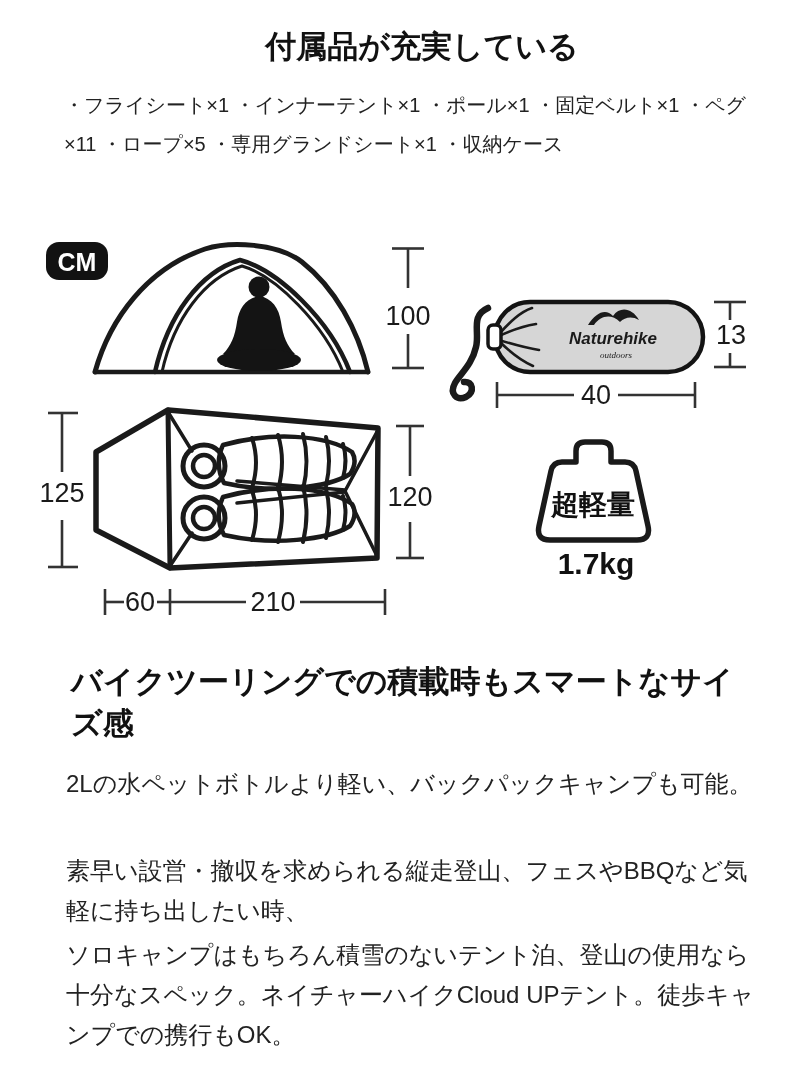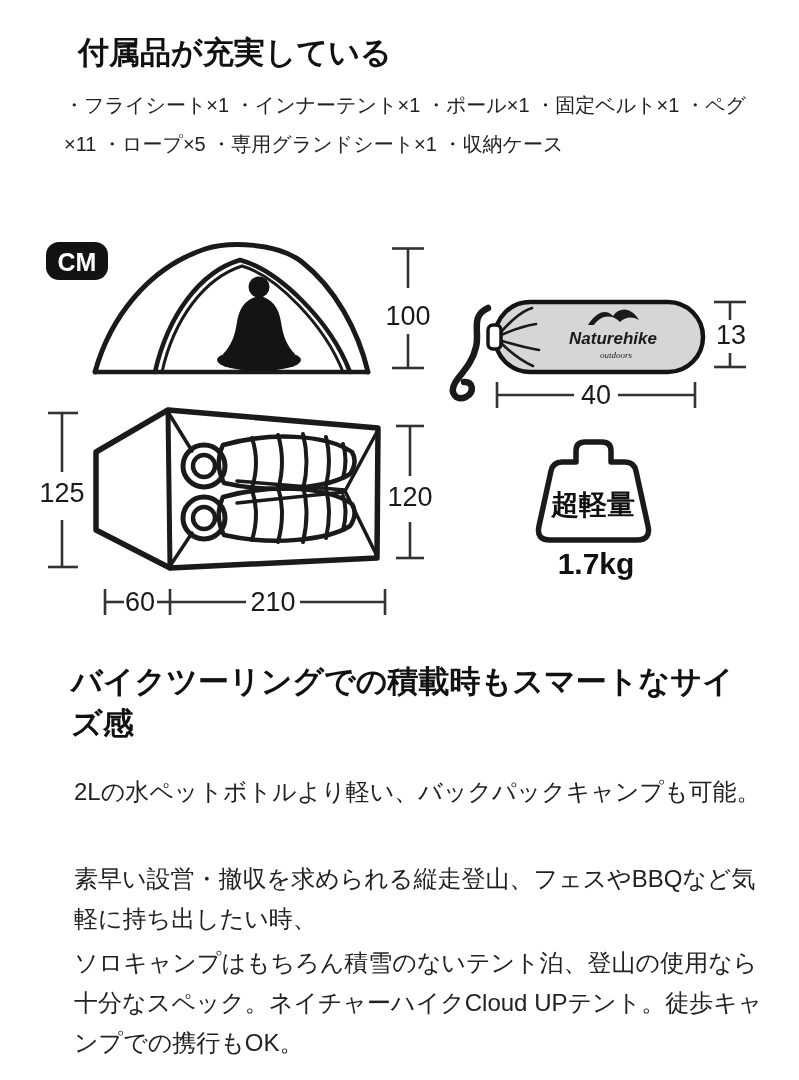--- a/index.html
+++ b/index.html
@@ -7,34 +7,34 @@
     position:relative;
     width:799px;height:1080px;
     background:#ffffff;
     overflow:hidden;
     font-family:"Liberation Sans","DejaVu Sans",sans-serif;
     color:#222222;
   }
   .h1{
     position:absolute;left:68px;top:22px;width:700px;
     font-size:31px;font-weight:700;color:#111111;
-    line-height:42px;margin:10px;
+    line-height:42px;margin:4px;text-align:center;
   }
   .accessories{
     position:absolute;left:64px;top:86px;width:684px;
     font-size:20px;line-height:39px;color:#222222;margin:0;
   }
   .h2{
     position:absolute;left:66px;top:656px;width:672px;
     font-size:31px;font-weight:700;color:#111111;
     line-height:42px;margin:5px;
   }
   .para{
     position:absolute;left:66px;width:692px;
-    font-size:24px;line-height:40px;color:#222222;margin:8px;
+    font-size:24px;line-height:40px;color:#222222;margin:0;
   }
   .p1{top:764px;}
   .p2{top:851px;}
   .p3{top:935px;}
   .diagram{
     position:absolute;left:40px;top:230px;width:760px;height:390px;text-align:right;
   }
   svg .ink{stroke:#1a1a1a;fill:none;stroke-linecap:round;stroke-linejoin:round;}
   svg .dim{stroke:#333333;stroke-width:2.6;fill:none;stroke-linecap:butt;}
   svg .dimlabel{

